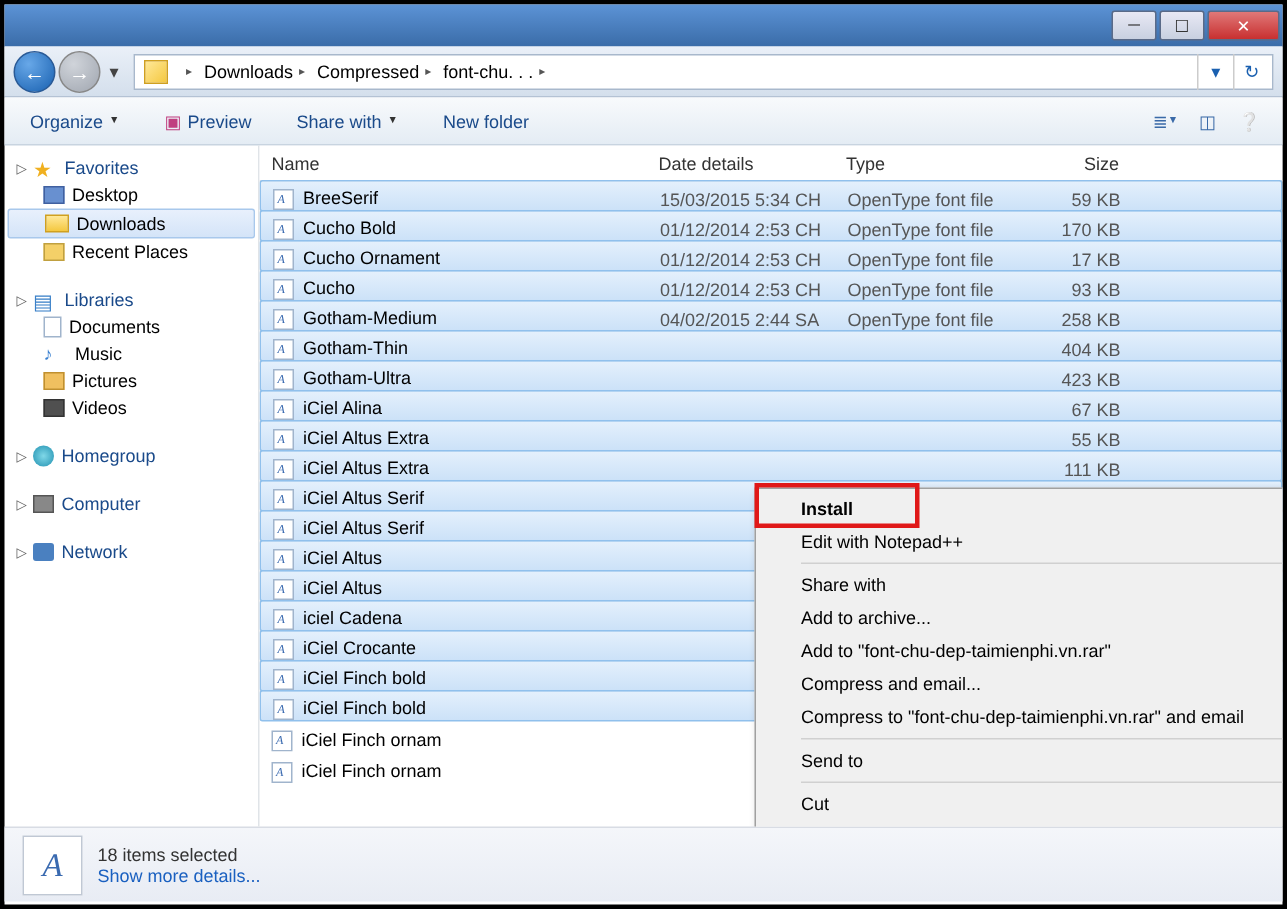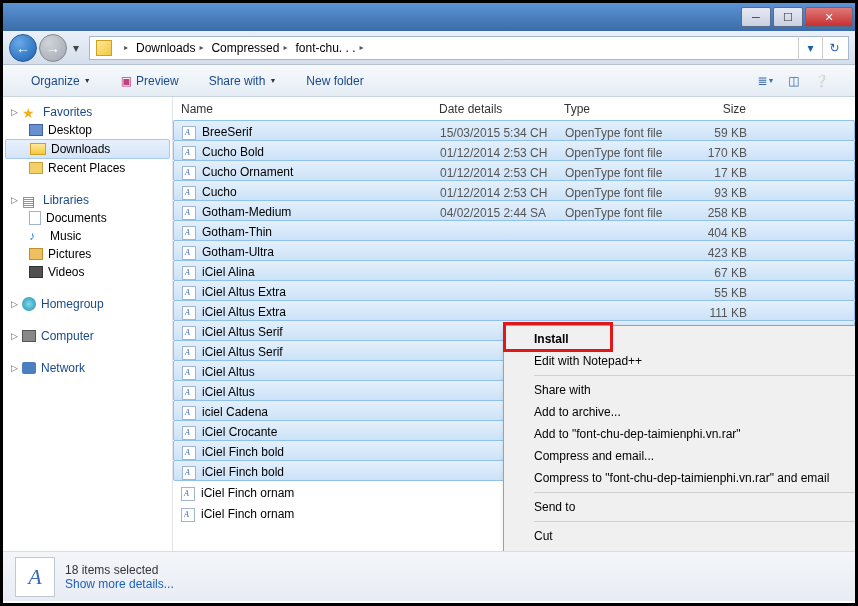--- a/index.html
+++ b/index.html
@@ -11,21 +11,21 @@
 .addrbar { height: 34px; background: linear-gradient(#eaf0f8, #d4dfec); display: flex; align-items: center; padding: 0 6px; border-bottom: 1px solid #b4c2d4; }
 .navbtn { width: 28px; height: 28px; border-radius: 14px; background: radial-gradient(circle at 35% 30%, #68a8e8, #1860b0); border: 1px solid #2a5a96; display: flex; align-items: center; justify-content: center; color: #fff; font-size: 14px; margin-right: 2px; }
 .navbtn.disabled { background: radial-gradient(circle at 35% 30%, #d0d4da, #a0a6b0); border-color: #888; }
 .navdrop { width: 14px; height: 20px; display: flex; align-items: center; justify-content: center; color: #444; margin-right: 6px; }
 .breadcrumb { flex: 1; height: 24px; background: #fff; border: 1px solid #a8b8cc; display: flex; align-items: center; padding: 0 2px; }
 .bcicon { width: 16px; height: 16px; background: linear-gradient(135deg, #ffe898, #f4c840); border: 1px solid #d0a020; margin: 0 4px; }
 .bcitem { padding: 0 4px; height: 22px; display: flex; align-items: center; }
 .bcitem .arr { margin-left: 4px; font-size: 8px; color: #555; }
 .refresh { width: 24px; height: 24px; display: flex; align-items: center; justify-content: center; border-left: 1px solid #ccc; color: #1a60b0; }
 .search { width: 240px; height: 24px; background: #fff; border: 1px solid #a8b8cc; margin-left: 6px; display: flex; align-items: center; padding: 0 6px; color: #888; font-style: italic; }
-.toolbar { height: 32px; background: linear-gradient(#f8fafc, #e4ecf4); border-bottom: 1px solid #c8d4e0; display: flex; align-items: center; padding: 0 20px; }
+.toolbar { height: 32px; background: linear-gradient(#f8fafc, #e4ecf4); border-bottom: 1px solid #c8d4e0; display: flex; align-items: center; padding: 0 9px; }
 .tbitem { padding: 0 8px; height: 26px; display: flex; align-items: center; color: #1a4a8a; margin-right: 14px; }
 .tbitem .drop { font-size: 7px; margin-left: 4px; color: #333; }
 .tbright { margin-left: auto; display: flex; }
 .tbicon { width: 26px; height: 22px; border: 1px solid transparent; display: flex; align-items: center; justify-content: center; margin-left: 2px; color: #3a6aa8; }
 .body { display: flex; height: 454px; }
 .nav { width: 170px; border-right: 1px solid #e0e4e8; padding: 6px 2px; overflow: hidden; }
 .navgroup { margin-bottom: 14px; }
 .navhead { display: flex; align-items: center; padding: 2px 6px; color: #1a4a8a; }
 .navhead .exp { width: 11px; font-size: 9px; color: #666; }
 .navitem { display: flex; align-items: center; padding: 2px 6px 2px 24px; }

